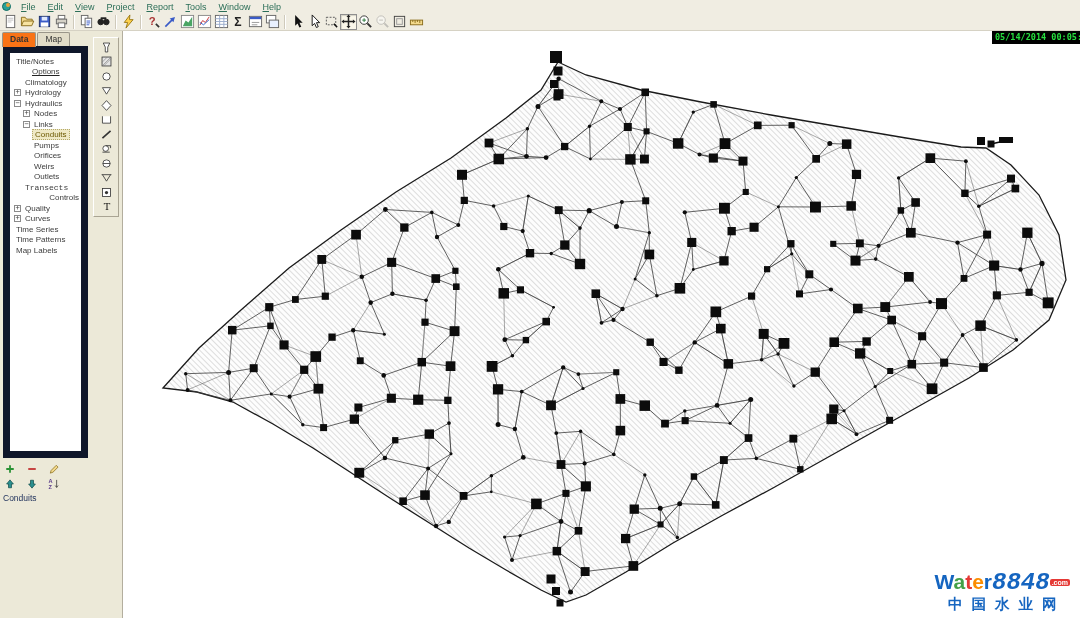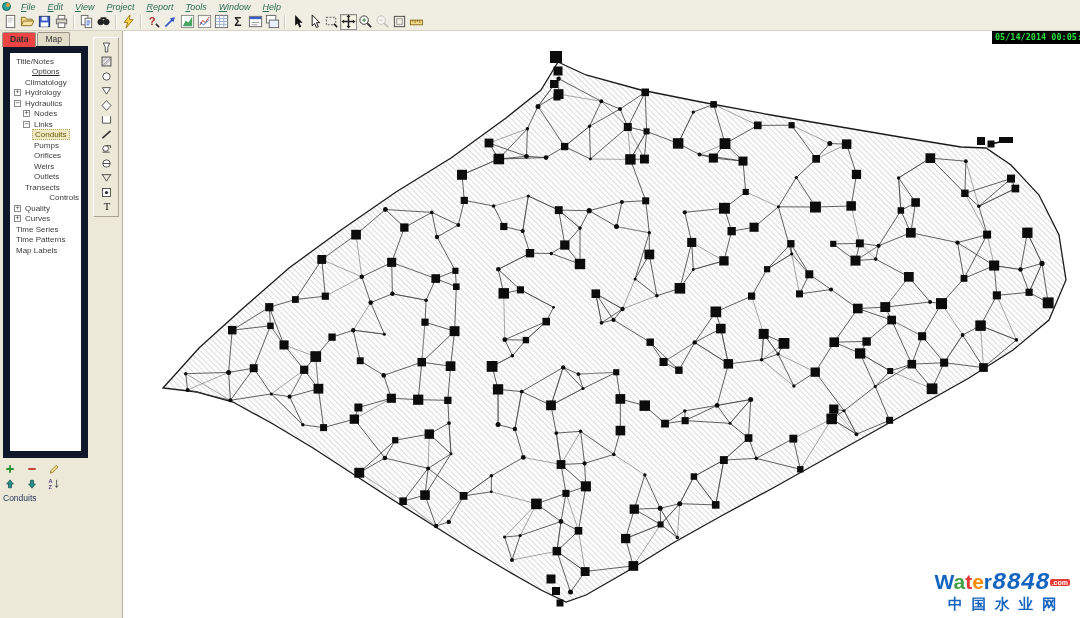--- a/index.html
+++ b/index.html
@@ -6,41 +6,41 @@
   html,body { width:1080px; height:618px; overflow:hidden; background:#fff;
     font-family:"Liberation Sans", sans-serif; font-size:9px; color:#222; }
 
   
   #menubar { position:absolute; left:0; top:0; width:1080px; height:13px;
     background:#f0ede2; display:flex; align-items:center; gap:0; }
   #app-icon { width:9px; height:9px; border-radius:50%; margin:0 4px 0 2px;
     background:#2aa198; border:1px solid #0f6a60; position:relative; }
   #app-icon::after { content:""; position:absolute; right:0; top:0; width:4px; height:4px;
     border-radius:50%; background:#e8a23c; }
-  .menu-item { padding:1px 6px; color:#2b6e58; font-size:9px; cursor:default;font-style:italic; }
+  .menu-item { padding:1px 6px; color:#2b6e58; font-size:9px; cursor:default; }
   .menu-item:first-letter { text-decoration:underline; }
 
   #toolbar { position:absolute; left:0; top:13px; width:1080px; height:18px;
     background:#f0ede2; border-bottom:1px solid #d6d2c4; display:flex; align-items:center; padding-left:2px; }
   .tbtn { width:17px; height:16px; display:flex; align-items:center; justify-content:center;
     border:1px solid transparent; }
   .tbtn svg { display:block; }
   .tbtn.active { border:1px solid #8f8f8f; background:#faf7ea;
     box-shadow:inset 1px 1px 1px rgba(0,0,0,.15); }
   .tbtn.disabled { opacity:.45; }
   .tsep { width:2px; height:14px; margin:0 3px; border-left:1px solid #cfcabb;
     border-right:1px solid #fff; }
 
   
   #left-panel { position:absolute; left:0; top:31px; width:122px; bottom:0;
     background:#ece9d8; }
   #tab-row { position:absolute; left:2px; top:1px; height:14px; display:flex; gap:1px; }
   .tab { padding:1px 7px 0 7px; font-size:8.5px; border:1px solid #9a968a; border-bottom:none;
     border-radius:2px 2px 0 0; background:#e2ddc9; color:#333; height:14px; }
-  .tab.active { background:#ef4444; font-weight:bold; height:15px; position:relative; z-index:2; }
+  .tab.active { background:#f97316; font-weight:bold; height:15px; position:relative; z-index:2; }
 
   #tree-box { position:absolute; left:3px; top:15px; width:85px; height:412px;
     background:#fff; border:7px solid #0f172a; overflow:hidden; padding-top:3px; }
   .tree-row { display:flex; align-items:center; height:10.5px; white-space:nowrap; }
   .expander { width:7px; height:7px; border:1px solid #8b8b8b; background:#fff;
     font-size:7px; line-height:5px; text-align:center; color:#444; margin-right:2px; flex:none;
     font-family:"DejaVu Sans Mono", monospace; }
   .tree-label { font-size:8px; color:#3c3c3c; padding:0 2px; }
   .tree-row.selected .tree-label { background:#efe9c6; border:1px dotted #b4a96a; color:#6b5800; }
 
@@ -332,21 +332,21 @@
       </div>
       <div class="tree-row" style="padding-left: 22px;">
         <span class="tree-label">Orifices</span>
       </div>
       <div class="tree-row" style="padding-left: 22px;">
         <span class="tree-label">Weirs</span>
       </div>
       <div class="tree-row" style="padding-left: 22px;">
         <span class="tree-label">Outlets</span>
       </div>
-      <div class="tree-row" style="padding-left: 13px;">
+      <div class="tree-row" style="padding-left: 13px; font-family: Liberation Mono, monospace;">
         <span class="tree-label">Transects</span>
       </div>
       <div class="tree-row" style="padding-left: 13px; justify-content: flex-end;">
         <span class="tree-label">Controls</span>
       </div>
       <div class="tree-row" style="padding-left: 4px;">
         <span class="expander">+</span>
         <span class="tree-label">Quality</span>
       </div>
       <div class="tree-row" style="padding-left: 4px;">

